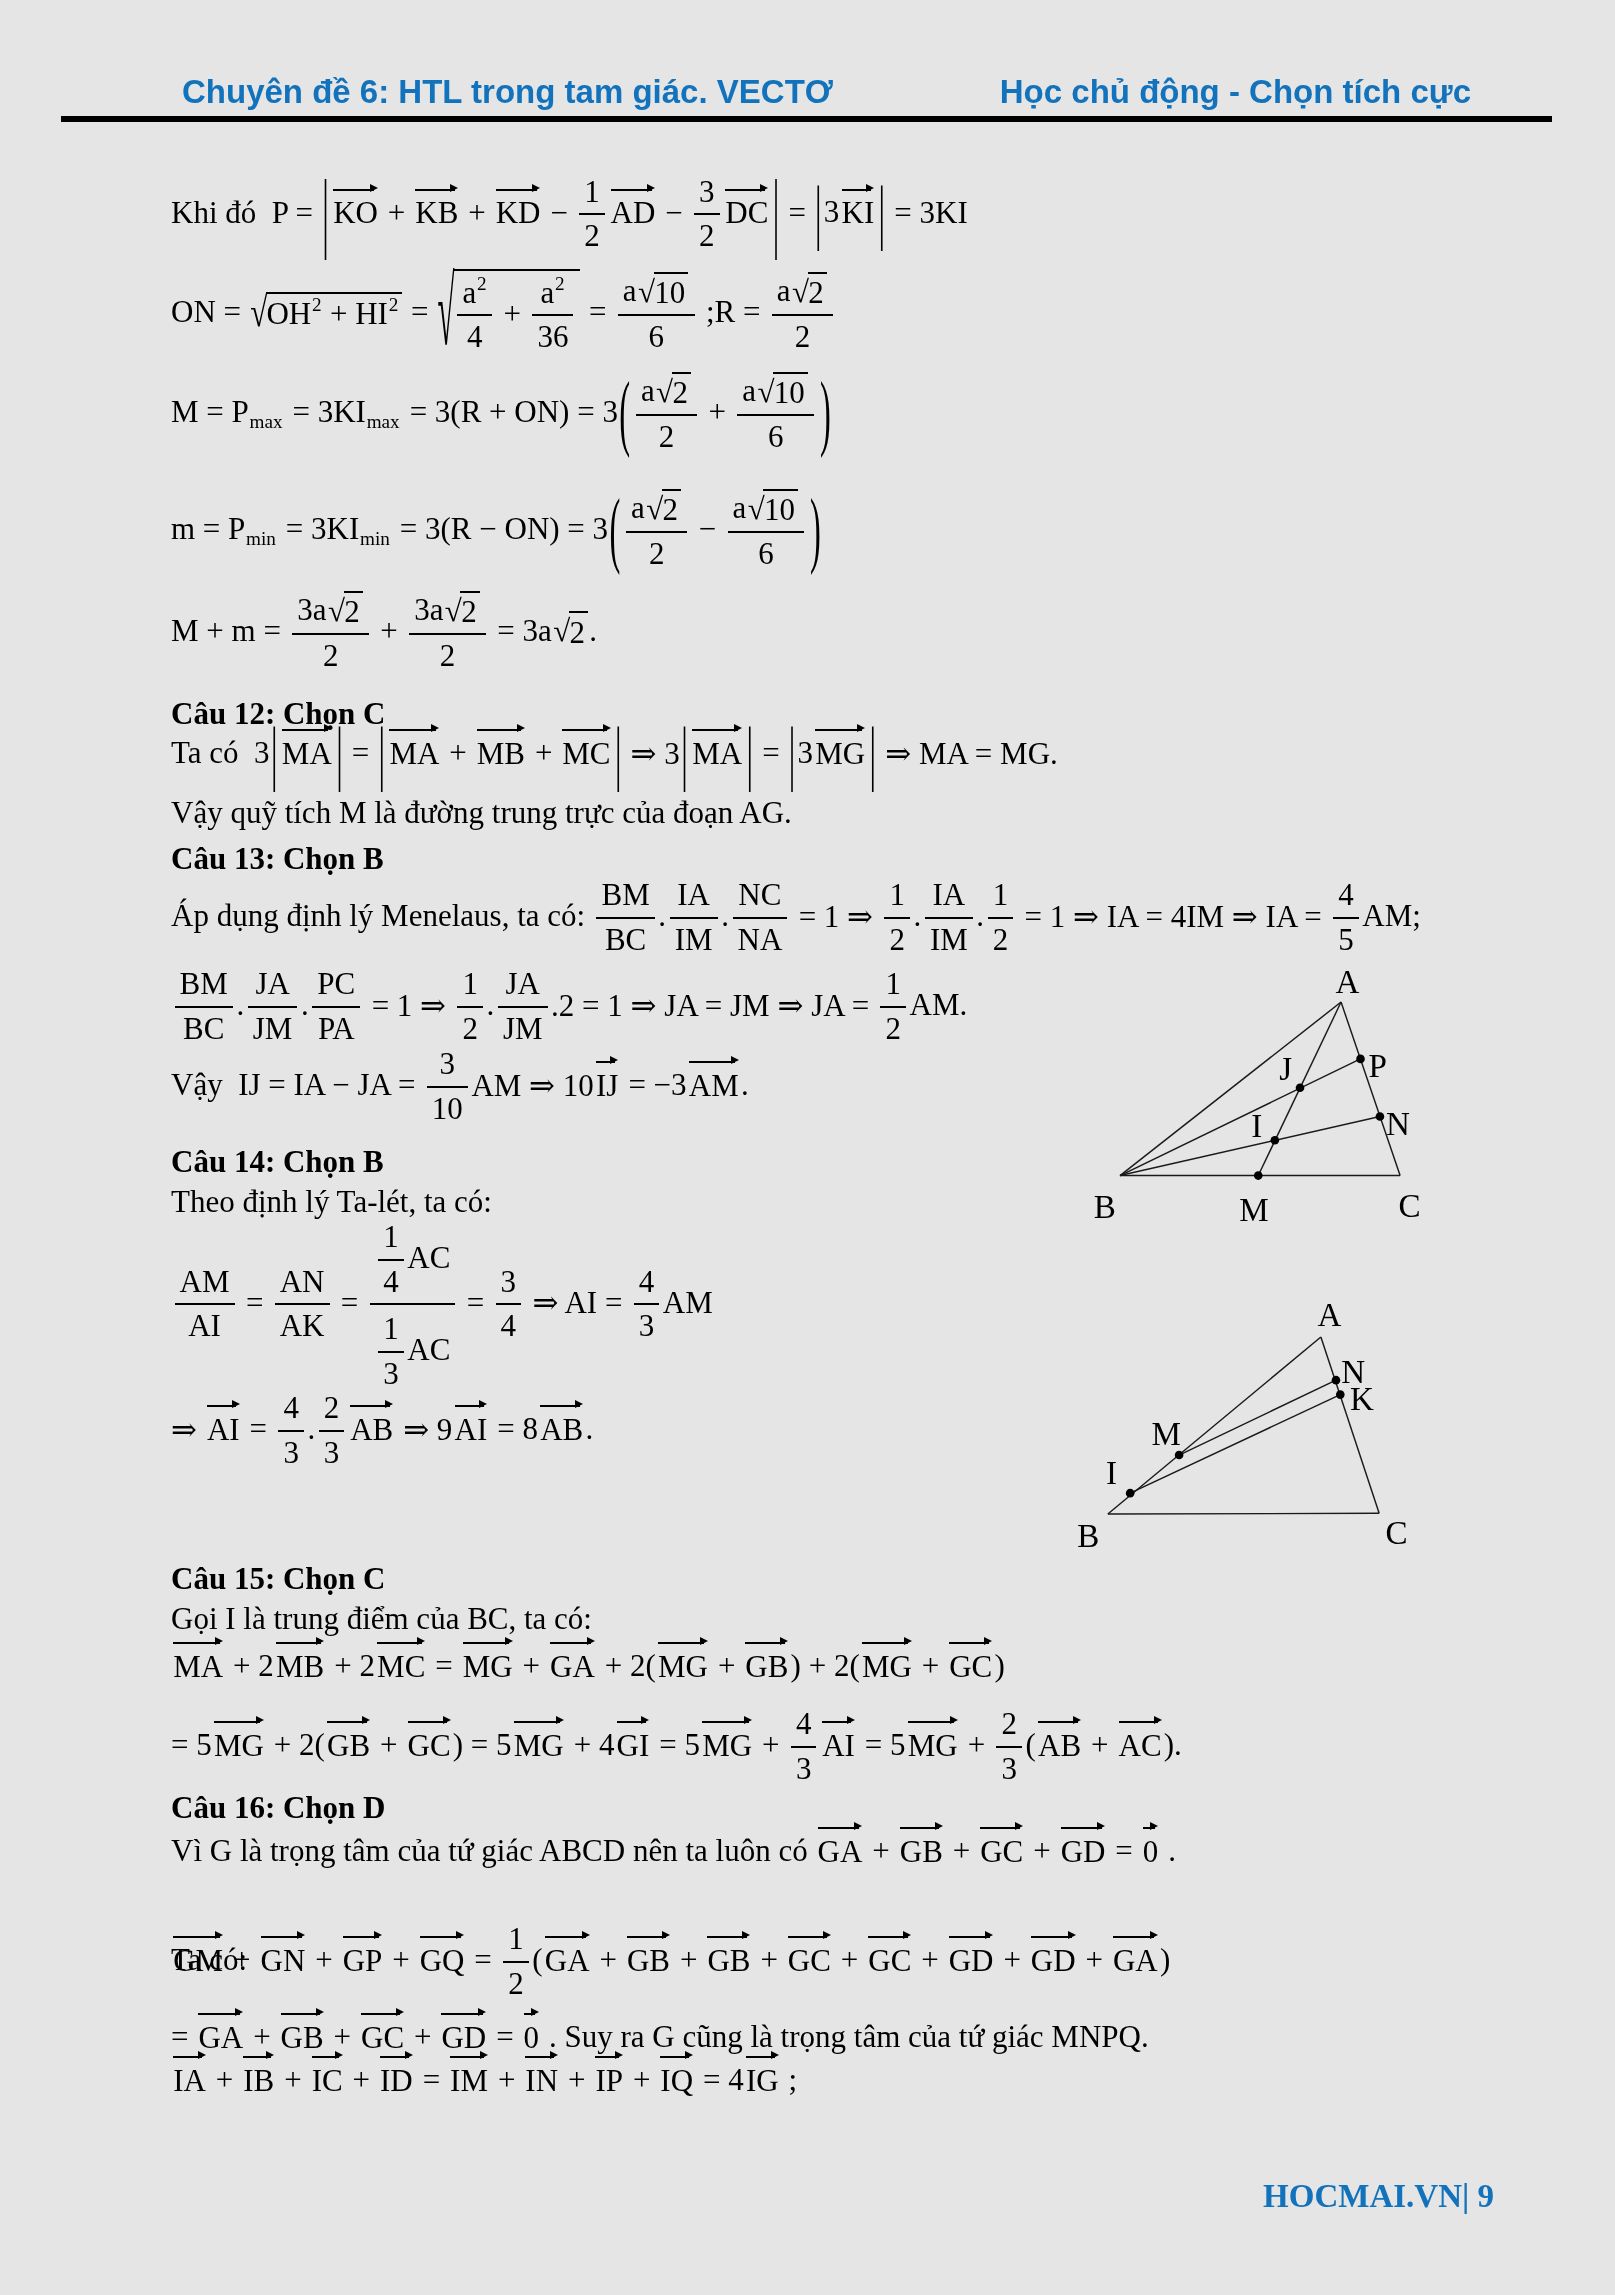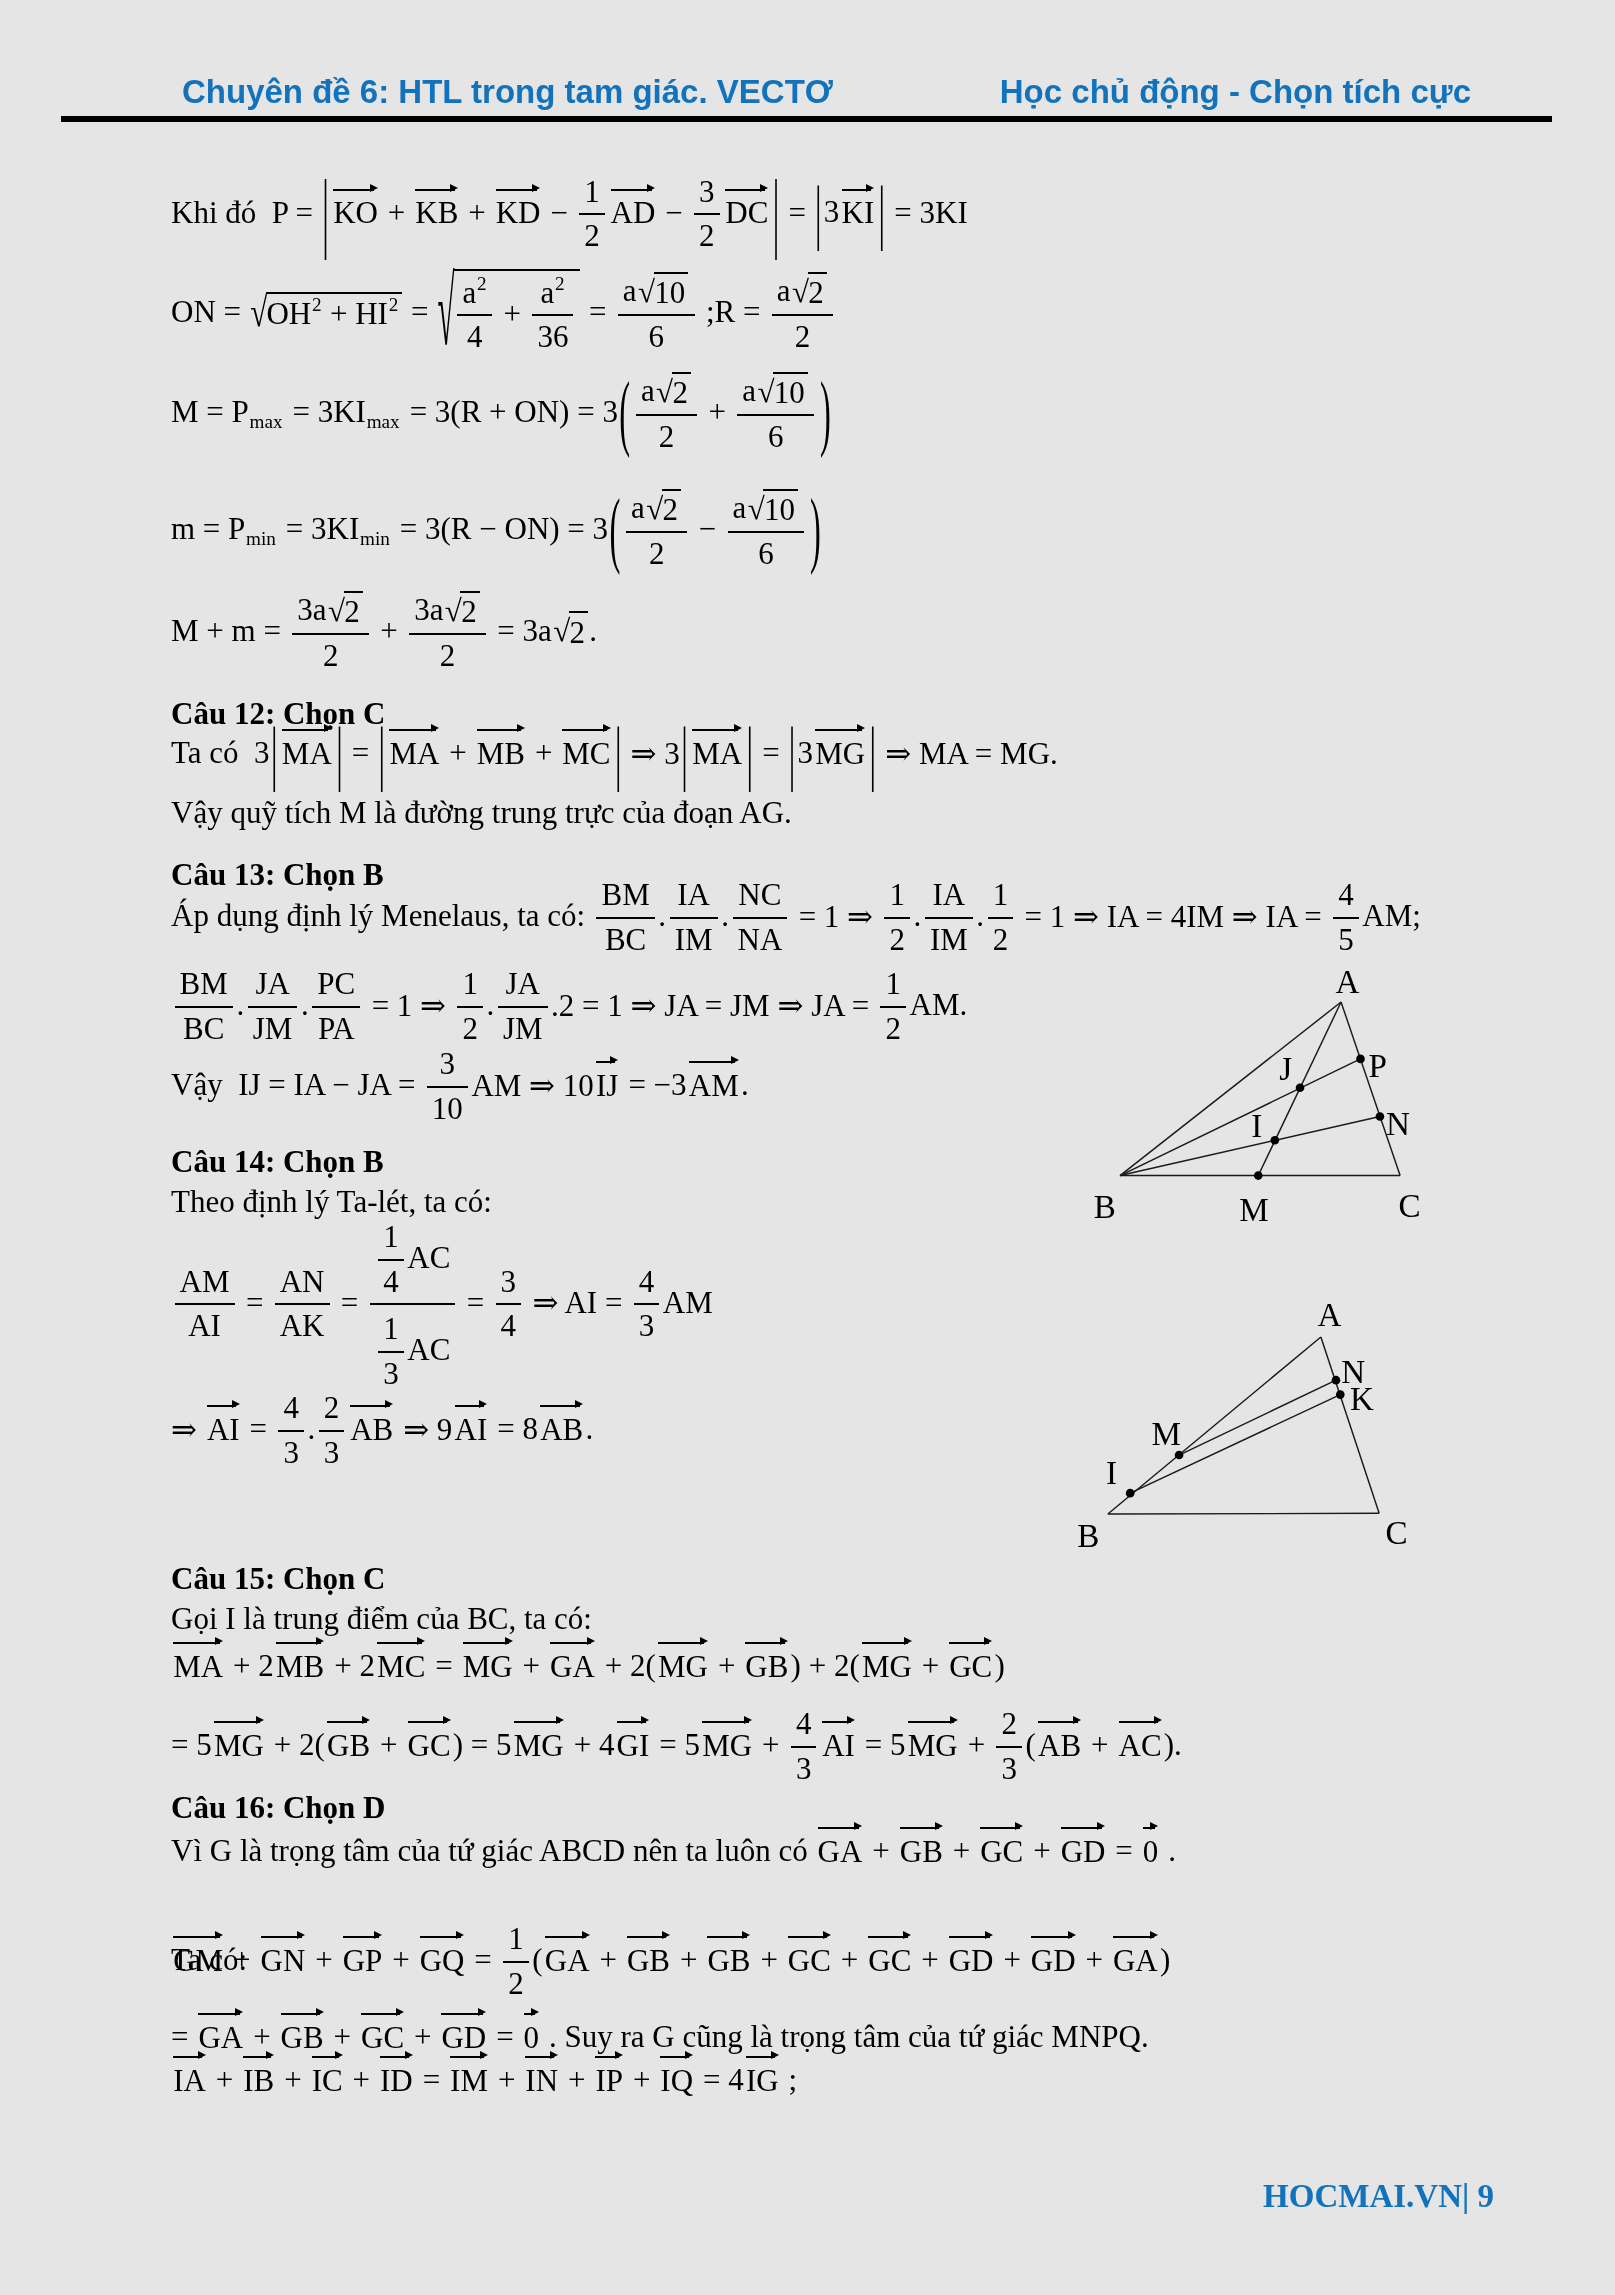--- a/index.html
+++ b/index.html
@@ -52,21 +52,21 @@
 
   <div>
       <div class="line math" style="top: 164px; height: 97px;"><span class="mtx">Khi đó  P = </span><span class="grp"><span class="fence" style="transform: scale(1, 2.7);">|</span><span class="gc"><span class="vec"><span class="va"></span><span class="vt">KO</span></span><span class="mtx"> + </span><span class="vec"><span class="va"></span><span class="vt">KB</span></span><span class="mtx"> + </span><span class="vec"><span class="va"></span><span class="vt">KD</span></span><span class="mtx"> − </span><span class="frac"><span class="fn"><span class="mtx">1</span></span><span class="fd"><span class="mtx">2</span></span></span><span class="vec"><span class="va"></span><span class="vt">AD</span></span><span class="mtx"> − </span><span class="frac"><span class="fn"><span class="mtx">3</span></span><span class="fd"><span class="mtx">2</span></span></span><span class="vec"><span class="va"></span><span class="vt">DC</span></span></span><span class="fence" style="transform: scale(1, 2.7);">|</span></span><span class="mtx"> = </span><span class="grp"><span class="fence" style="transform: scale(1, 2.2);">|</span><span class="gc"><span class="mtx">3</span><span class="vec"><span class="va"></span><span class="vt">KI</span></span></span><span class="fence" style="transform: scale(1, 2.2);">|</span></span><span class="mtx"> = 3KI</span></div>
       <div class="line math" style="top: 258px; height: 108px;"><span class="mtx">ON = </span><span class="sq"><span class="sgn" style="transform: scaleY(1.35);">√</span><span class="sqb"><span class="mtx">OH</span><sup>2</sup><span class="mtx"> + HI</span><sup>2</sup></span></span><span class="mtx"> = </span><span class="sq"><span class="sgn" style="transform: scaleY(3.1);">√</span><span class="sqb"><span class="frac"><span class="fn"><span class="mtx">a</span><sup>2</sup></span><span class="fd"><span class="mtx">4</span></span></span><span class="mtx"> + </span><span class="frac"><span class="fn"><span class="mtx">a</span><sup>2</sup></span><span class="fd"><span class="mtx">36</span></span></span></span></span><span class="mtx"> = </span><span class="frac"><span class="fn"><span class="mtx">a</span><span class="sq"><span class="sgn">√</span><span class="sqb"><span class="mtx">10</span></span></span></span><span class="fd"><span class="mtx">6</span></span></span><span class="mtx"> ;R = </span><span class="frac"><span class="fn"><span class="mtx">a</span><span class="sq"><span class="sgn">√</span><span class="sqb"><span class="mtx">2</span></span></span></span><span class="fd"><span class="mtx">2</span></span></span></div>
       <div class="line math" style="top: 358px; height: 108px;"><span class="mtx">M = P</span><sub>max</sub><span class="mtx"> = 3KI</span><sub>max</sub><span class="mtx"> = 3(R + ON) = 3</span><span class="grp"><span class="fence" style="transform: scale(1, 2.6);">(</span><span class="gc"><span class="frac"><span class="fn"><span class="mtx">a</span><span class="sq"><span class="sgn">√</span><span class="sqb"><span class="mtx">2</span></span></span></span><span class="fd"><span class="mtx">2</span></span></span><span class="mtx"> + </span><span class="frac"><span class="fn"><span class="mtx">a</span><span class="sq"><span class="sgn">√</span><span class="sqb"><span class="mtx">10</span></span></span></span><span class="fd"><span class="mtx">6</span></span></span></span><span class="fence" style="transform: scale(1, 2.6);">)</span></span></div>
       <div class="line math" style="top: 475px; height: 108px;"><span class="mtx">m = P</span><sub>min</sub><span class="mtx"> = 3KI</span><sub>min</sub><span class="mtx"> = 3(R − ON) = 3</span><span class="grp"><span class="fence" style="transform: scale(1, 2.6);">(</span><span class="gc"><span class="frac"><span class="fn"><span class="mtx">a</span><span class="sq"><span class="sgn">√</span><span class="sqb"><span class="mtx">2</span></span></span></span><span class="fd"><span class="mtx">2</span></span></span><span class="mtx"> − </span><span class="frac"><span class="fn"><span class="mtx">a</span><span class="sq"><span class="sgn">√</span><span class="sqb"><span class="mtx">10</span></span></span></span><span class="fd"><span class="mtx">6</span></span></span></span><span class="fence" style="transform: scale(1, 2.6);">)</span></span></div>
       <div class="line math" style="top: 579px; height: 104px;"><span class="mtx">M + m = </span><span class="frac"><span class="fn"><span class="mtx">3a</span><span class="sq"><span class="sgn">√</span><span class="sqb"><span class="mtx">2</span></span></span></span><span class="fd"><span class="mtx">2</span></span></span><span class="mtx"> + </span><span class="frac"><span class="fn"><span class="mtx">3a</span><span class="sq"><span class="sgn">√</span><span class="sqb"><span class="mtx">2</span></span></span></span><span class="fd"><span class="mtx">2</span></span></span><span class="mtx"> = 3a</span><span class="sq"><span class="sgn">√</span><span class="sqb"><span class="mtx">2</span></span></span><span class="mtx">.</span></div>
       <div class="line heading" style="top: 682px; height: 40px; margin-top: 12px;"><span class="mtx">Câu 12: Chọn C</span></div>
       <div class="line math" style="top: 710px; height: 86px;"><span class="mtx">Ta có  3</span><span class="grp"><span class="fence" style="transform: scale(1, 2.2);">|</span><span class="gc"><span class="vec"><span class="va"></span><span class="vt">MA</span></span></span><span class="fence" style="transform: scale(1, 2.2);">|</span></span><span class="mtx"> = </span><span class="grp"><span class="fence" style="transform: scale(1, 2.2);">|</span><span class="gc"><span class="vec"><span class="va"></span><span class="vt">MA</span></span><span class="mtx"> + </span><span class="vec"><span class="va"></span><span class="vt">MB</span></span><span class="mtx"> + </span><span class="vec"><span class="va"></span><span class="vt">MC</span></span></span><span class="fence" style="transform: scale(1, 2.2);">|</span></span><span class="mtx"> ⇒ 3</span><span class="grp"><span class="fence" style="transform: scale(1, 2.2);">|</span><span class="gc"><span class="vec"><span class="va"></span><span class="vt">MA</span></span></span><span class="fence" style="transform: scale(1, 2.2);">|</span></span><span class="mtx"> = </span><span class="grp"><span class="fence" style="transform: scale(1, 2.2);">|</span><span class="gc"><span class="mtx">3</span><span class="vec"><span class="va"></span><span class="vt">MG</span></span></span><span class="fence" style="transform: scale(1, 2.2);">|</span></span><span class="mtx"> ⇒ MA = MG.</span></div>
       <div class="line text" style="top: 793px; height: 40px; text-align: right;"><span class="mtx">Vậy quỹ tích M là đường trung trực của đoạn AG.</span></div>
-      <div class="line heading" style="top: 839px; height: 40px; margin-top: 16px;"><span class="mtx">Câu 13: Chọn B</span></div>
+      <div class="line heading" style="top: 839px; height: 40px;"><span class="mtx">Câu 13: Chọn B</span></div>
       <div class="line math" style="top: 864px; height: 104px;"><span class="mtx">Áp dụng định lý Menelaus, ta có: </span><span class="frac"><span class="fn"><span class="mtx">BM</span></span><span class="fd"><span class="mtx">BC</span></span></span><span class="mtx">.</span><span class="frac"><span class="fn"><span class="mtx">IA</span></span><span class="fd"><span class="mtx">IM</span></span></span><span class="mtx">.</span><span class="frac"><span class="fn"><span class="mtx">NC</span></span><span class="fd"><span class="mtx">NA</span></span></span><span class="mtx"> = 1 ⇒ </span><span class="frac"><span class="fn"><span class="mtx">1</span></span><span class="fd"><span class="mtx">2</span></span></span><span class="mtx">.</span><span class="frac"><span class="fn"><span class="mtx">IA</span></span><span class="fd"><span class="mtx">IM</span></span></span><span class="mtx">.</span><span class="frac"><span class="fn"><span class="mtx">1</span></span><span class="fd"><span class="mtx">2</span></span></span><span class="mtx"> = 1 ⇒ IA = 4IM ⇒ IA = </span><span class="frac"><span class="fn"><span class="mtx">4</span></span><span class="fd"><span class="mtx">5</span></span></span><span class="mtx">AM;</span></div>
       <div class="line math" style="top: 953px; height: 104px;"><span class="frac"><span class="fn"><span class="mtx">BM</span></span><span class="fd"><span class="mtx">BC</span></span></span><span class="mtx">.</span><span class="frac"><span class="fn"><span class="mtx">JA</span></span><span class="fd"><span class="mtx">JM</span></span></span><span class="mtx">.</span><span class="frac"><span class="fn"><span class="mtx">PC</span></span><span class="fd"><span class="mtx">PA</span></span></span><span class="mtx"> = 1 ⇒ </span><span class="frac"><span class="fn"><span class="mtx">1</span></span><span class="fd"><span class="mtx">2</span></span></span><span class="mtx">.</span><span class="frac"><span class="fn"><span class="mtx">JA</span></span><span class="fd"><span class="mtx">JM</span></span></span><span class="mtx">.2 = 1 ⇒ JA = JM ⇒ JA = </span><span class="frac"><span class="fn"><span class="mtx">1</span></span><span class="fd"><span class="mtx">2</span></span></span><span class="mtx">AM.</span></div>
       <div class="line math" style="top: 1033px; height: 104px;"><span class="mtx">Vậy  IJ = IA − JA = </span><span class="frac"><span class="fn"><span class="mtx">3</span></span><span class="fd"><span class="mtx">10</span></span></span><span class="mtx">AM ⇒ 10</span><span class="vec"><span class="va"></span><span class="vt">IJ</span></span><span class="mtx"> = −3</span><span class="vec"><span class="va"></span><span class="vt">AM</span></span><span class="mtx">.</span></div>
       <div class="line heading" style="top: 1142px; height: 40px;"><span class="mtx">Câu 14: Chọn B</span></div>
       <div class="line text" style="top: 1182px; height: 40px;"><span class="mtx">Theo định lý Ta-lét, ta có:</span></div>
       <div class="line math" style="top: 1198px; height: 209px;"><span class="frac"><span class="fn"><span class="mtx">AM</span></span><span class="fd"><span class="mtx">AI</span></span></span><span class="mtx"> = </span><span class="frac"><span class="fn"><span class="mtx">AN</span></span><span class="fd"><span class="mtx">AK</span></span></span><span class="mtx"> = </span><span class="frac"><span class="fn"><span class="frac"><span class="fn"><span class="mtx">1</span></span><span class="fd"><span class="mtx">4</span></span></span><span class="mtx">AC</span></span><span class="fd"><span class="frac"><span class="fn"><span class="mtx">1</span></span><span class="fd"><span class="mtx">3</span></span></span><span class="mtx">AC</span></span></span><span class="mtx"> = </span><span class="frac"><span class="fn"><span class="mtx">3</span></span><span class="fd"><span class="mtx">4</span></span></span><span class="mtx"> ⇒ AI = </span><span class="frac"><span class="fn"><span class="mtx">4</span></span><span class="fd"><span class="mtx">3</span></span></span><span class="mtx">AM</span></div>
       <div class="line math" style="top: 1377px; height: 104px;"><span class="mtx">⇒ </span><span class="vec"><span class="va"></span><span class="vt">AI</span></span><span class="mtx"> = </span><span class="frac"><span class="fn"><span class="mtx">4</span></span><span class="fd"><span class="mtx">3</span></span></span><span class="mtx">.</span><span class="frac"><span class="fn"><span class="mtx">2</span></span><span class="fd"><span class="mtx">3</span></span></span><span class="vec"><span class="va"></span><span class="vt">AB</span></span><span class="mtx"> ⇒ 9</span><span class="vec"><span class="va"></span><span class="vt">AI</span></span><span class="mtx"> = 8</span><span class="vec"><span class="va"></span><span class="vt">AB</span></span><span class="mtx">.</span></div>
       <div class="line heading" style="top: 1559px; height: 40px;"><span class="mtx">Câu 15: Chọn C</span></div>
       <div class="line text" style="top: 1599px; height: 40px;"><span class="mtx">Gọi I là trung điểm của BC, ta có:</span></div>
       <div class="line math" style="top: 1630px; height: 72px;"><span class="vec"><span class="va"></span><span class="vt">MA</span></span><span class="mtx"> + 2</span><span class="vec"><span class="va"></span><span class="vt">MB</span></span><span class="mtx"> + 2</span><span class="vec"><span class="va"></span><span class="vt">MC</span></span><span class="mtx"> = </span><span class="vec"><span class="va"></span><span class="vt">MG</span></span><span class="mtx"> + </span><span class="vec"><span class="va"></span><span class="vt">GA</span></span><span class="mtx"> + 2(</span><span class="vec"><span class="va"></span><span class="vt">MG</span></span><span class="mtx"> + </span><span class="vec"><span class="va"></span><span class="vt">GB</span></span><span class="mtx">) + 2(</span><span class="vec"><span class="va"></span><span class="vt">MG</span></span><span class="mtx"> + </span><span class="vec"><span class="va"></span><span class="vt">GC</span></span><span class="mtx">)</span></div>

